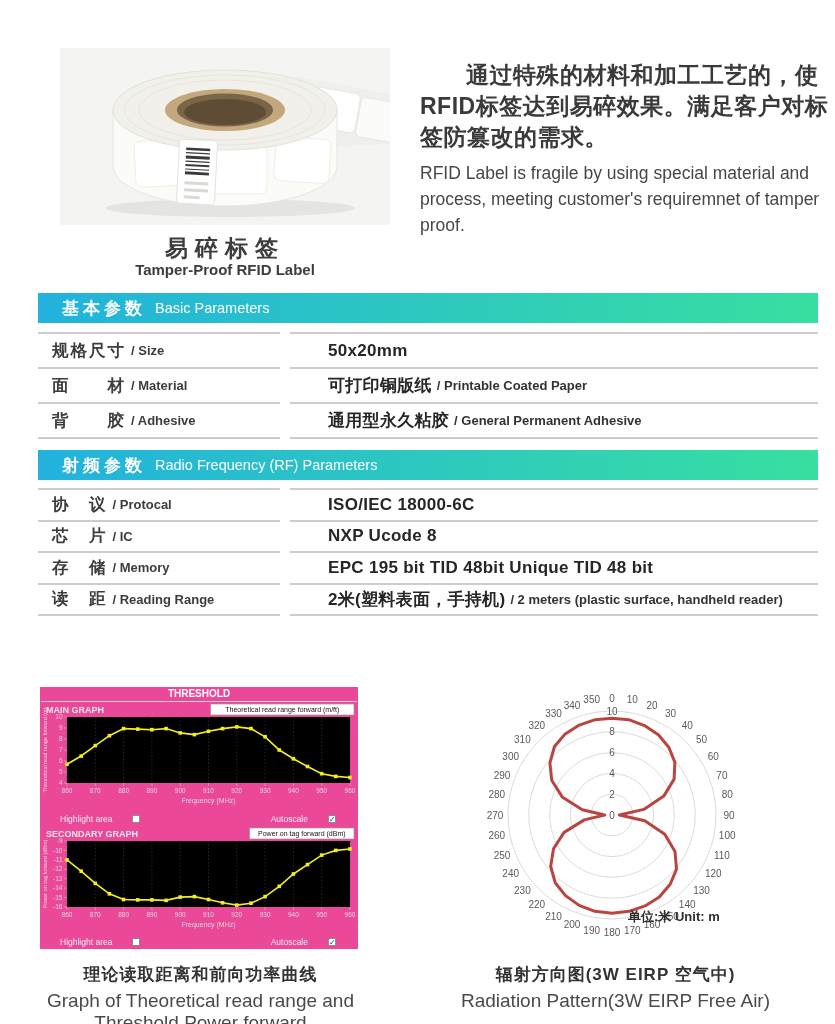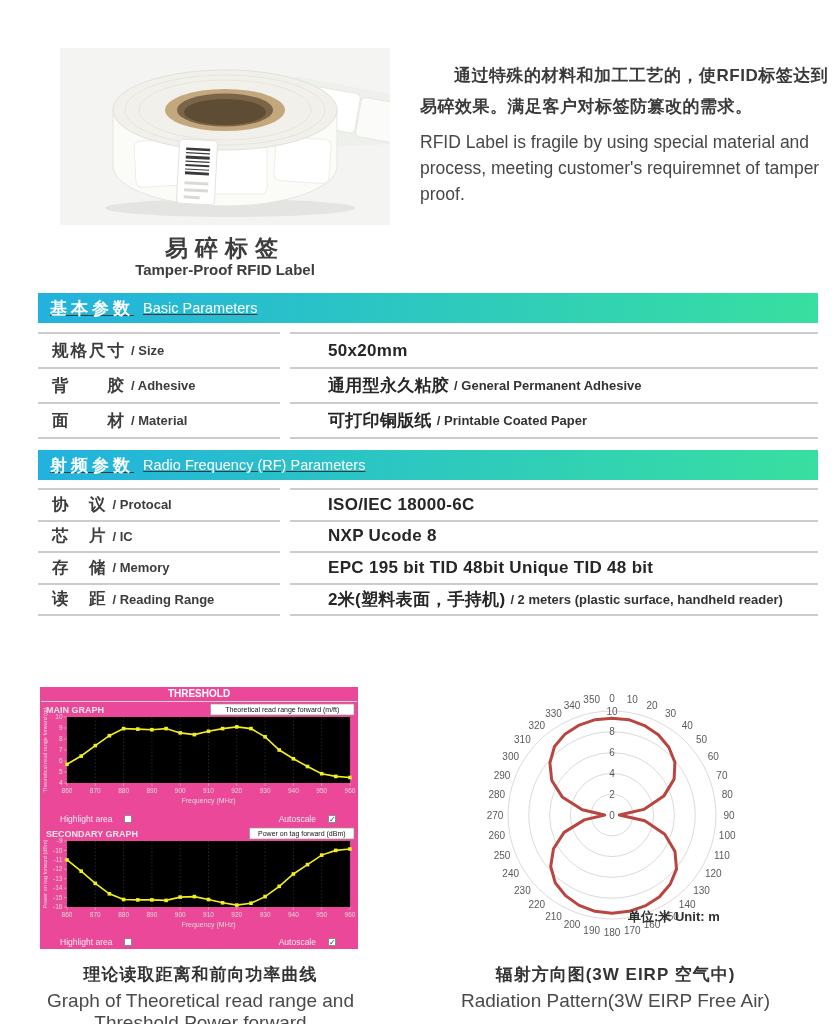--- a/index.html
+++ b/index.html
@@ -5,27 +5,27 @@
   html,body{margin:0;padding:0;background:#fff;}
   .page{position:relative;width:835px;height:1024px;background:#fff;overflow:hidden;
         font-family:"Liberation Sans","DejaVu Sans",sans-serif;color:#3a3a3a;}
   
   .photo{position:absolute;left:60px;top:48px;}
   .title-cn{position:absolute;left:60px;top:233px;width:330px;text-align:center;
             font-size:23px;font-weight:bold;letter-spacing:7px;color:#3d3d3d;}
   .title-en{position:absolute;left:60px;top:261px;width:330px;text-align:center;
             font-size:15px;font-weight:bold;color:#3d3d3d;}
   .desc{position:absolute;left:420px;top:60px;width:410px;}
-  .desc-cn{margin:0;font-size:17px;line-height:31px;font-weight:bold;color:#3a3a3a;
+  .desc-cn{margin:0;font-size:23px;line-height:31px;font-weight:bold;color:#3a3a3a;
            text-indent:2em;letter-spacing:.5px;}
   .desc-en{margin:7px 0 0 0;font-size:17.5px;line-height:26px;color:#474747;}
   
   .banner{position:absolute;left:38px;width:780px;height:30px;
           background:linear-gradient(90deg,#22b2de,#38dfa0);
-          display:flex;align-items:center;gap:9px;padding-left:12px;box-sizing:border-box;text-decoration:underline;}
+          display:flex;align-items:center;gap:9px;padding-left:24px;box-sizing:border-box;}
   .bcn{color:#fff;font-size:17px;font-weight:bold;letter-spacing:4px;}
   .ben{color:#fff;font-size:14.5px;}
   #banner-basic{top:293px}
   #banner-rf{top:450px}
   
   .ptable{position:absolute;left:38px;width:780px;}
   #table-basic{top:332px}
   #table-rf{top:488px}
   .trow{display:grid;grid-template-columns:242px 1fr;column-gap:10px;}
   .trow>div{border-top:2px solid #cccccc;display:flex;align-items:center;}
@@ -43,21 +43,21 @@
   .panel-title{height:14px;line-height:14px;text-align:center;color:#fff;font-size:10px;
                font-weight:bold;border-bottom:1px solid #d5d5d5;margin:0 1px;}
   .panel svg{position:absolute;left:0;width:318px;height:112px;}
   #xy-main{top:15px}
   #xy-secondary{top:139px}
   .ctrl{position:absolute;left:0;width:100%;box-sizing:border-box;display:flex;
         justify-content:space-between;align-items:center;height:12px;
         padding:0 22px 0 20px;color:#ededed;font-size:8.5px;}
   #ctrl-main{top:126px}
   #ctrl-secondary{top:249px}
-  .side{display:flex;align-items:center;gap:12px;}
+  .side{display:flex;align-items:center;gap:20px;}
   .cbox{width:8px;height:8px;background:#fff;border:1px solid #8a8a8a;box-sizing:border-box;
         font-size:8px;line-height:7px;text-align:center;color:#1c3f6e;font-weight:bold;}
   
   svg text{font-family:"Liberation Sans","DejaVu Sans",sans-serif;}
   .sec{font-size:9px;font-weight:bold;fill:#e8e8e8;}
   .leg{font-size:7px;fill:#141414;}
   .tick{font-size:6.5px;fill:#dcdcdc;}
   .axt{font-size:7px;fill:#dcdcdc;}
   .axty{font-size:5.5px;fill:#dcdcdc;}
   .ptick{font-size:10px;fill:#5a5a5a;}
@@ -132,36 +132,36 @@
           <span class="lcn">规格尺寸</span>
           <span class="len">/ Size</span>
         </div>
       <div class="tvalue">
           <span class="vcn">50x20mm</span>
           <span class="ven"></span>
         </div>
     </div>
     <div class="trow">
       <div class="tlabel">
+          <span class="lcn">面　　材</span>
+          <span class="len">/ Material</span>
+        </div>
+      <div class="tvalue">
+          <span class="vcn">可打印铜版纸</span>
+          <span class="ven">/ Printable Coated Paper</span>
+        </div>
+    </div>
+    <div class="trow">
+      <div class="tlabel">
           <span class="lcn">背　　胶</span>
           <span class="len">/ Adhesive</span>
         </div>
       <div class="tvalue">
           <span class="vcn">通用型永久粘胶</span>
           <span class="ven">/ General Permanent Adhesive</span>
-        </div>
-    </div>
-    <div class="trow">
-      <div class="tlabel">
-          <span class="lcn">面　　材</span>
-          <span class="len">/ Material</span>
-        </div>
-      <div class="tvalue">
-          <span class="vcn">可打印铜版纸</span>
-          <span class="ven">/ Printable Coated Paper</span>
         </div>
     </div>
   </div>
 
   <div class="banner" id="banner-rf">
     <span class="bcn">射频参数</span>
     <span class="ben">Radio Frequency (RF) Parameters</span>
   </div>
   <div class="ptable" id="table-rf">
     <div class="trow">

